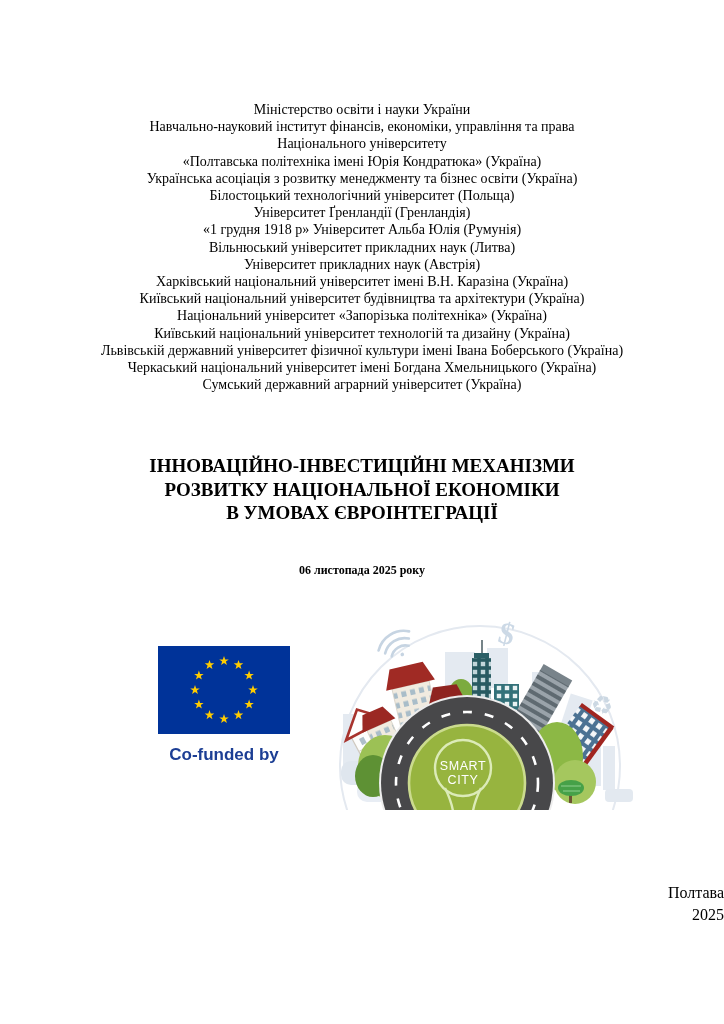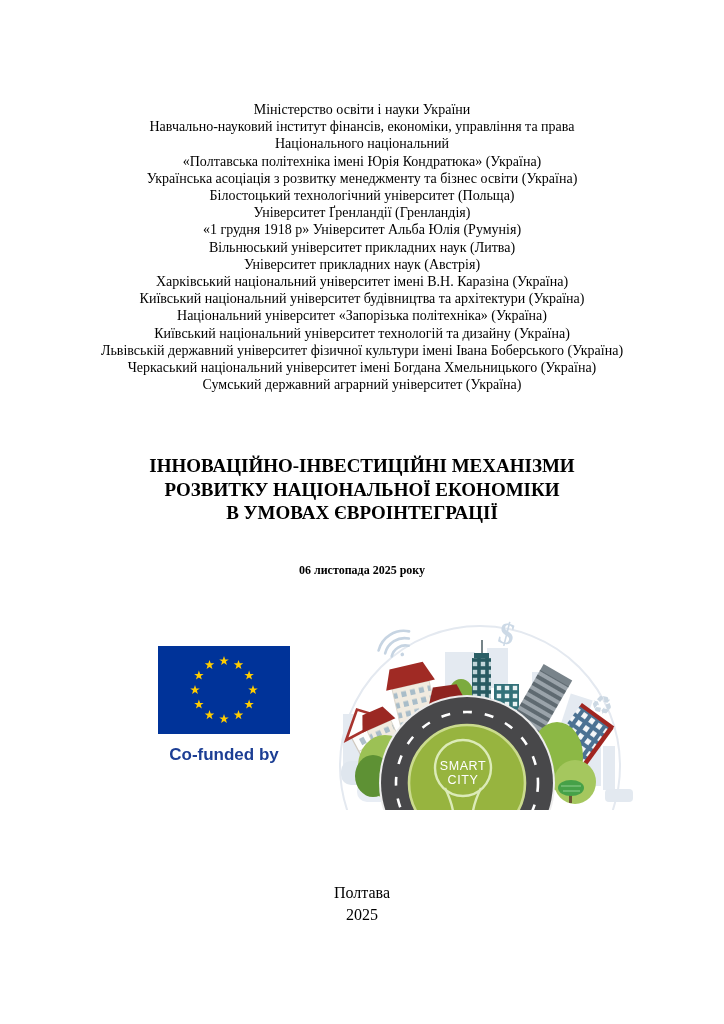--- a/index.html
+++ b/index.html
@@ -52,34 +52,34 @@
   }
   .city-block {
     position: absolute;
     left: 335px; top: 580px;
     width: 300px; height: 214px;
     margin: 0;
   }
   .footer-block {
     position: absolute;
     top: 866px; left: 0; right: 0;
-    text-align: center;
+    text-align: right;
     font-size: 16px;
     line-height: 22px;
   }
 </style>
 </head>
 <body>
 
 <div class="page">
 
   <header class="institutions">
     <div>Міністерство освіти і науки України</div>
     <div>Навчально-науковий інститут фінансів, економіки, управління та права</div>
-    <div>Національного національний</div>
+    <div>Національного університету</div>
     <div>«Полтавська політехніка імені Юрія Кондратюка» (Україна)</div>
     <div>Українська асоціація з розвитку менеджменту та бізнес освіти (Україна)</div>
     <div>Білостоцький технологічний університет (Польща)</div>
     <div>Університет Ґренландії (Гренландія)</div>
     <div>«1 грудня 1918 р» Університет Альба Юлія (Румунія)</div>
     <div>Вільнюський університет прикладних наук (Литва)</div>
     <div>Університет прикладних наук (Австрія)</div>
     <div>Харківський національний університет імені В.Н. Каразіна (Україна)</div>
     <div>Київський національний університет будівництва та архітектури (Україна)</div>
     <div>Національний університет «Запорізька політехніка» (Україна)</div>

